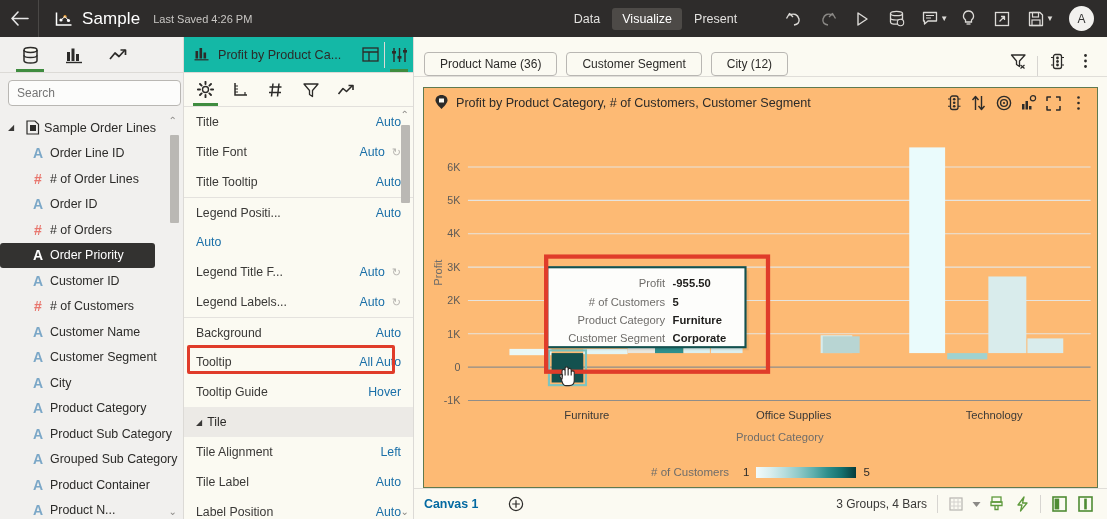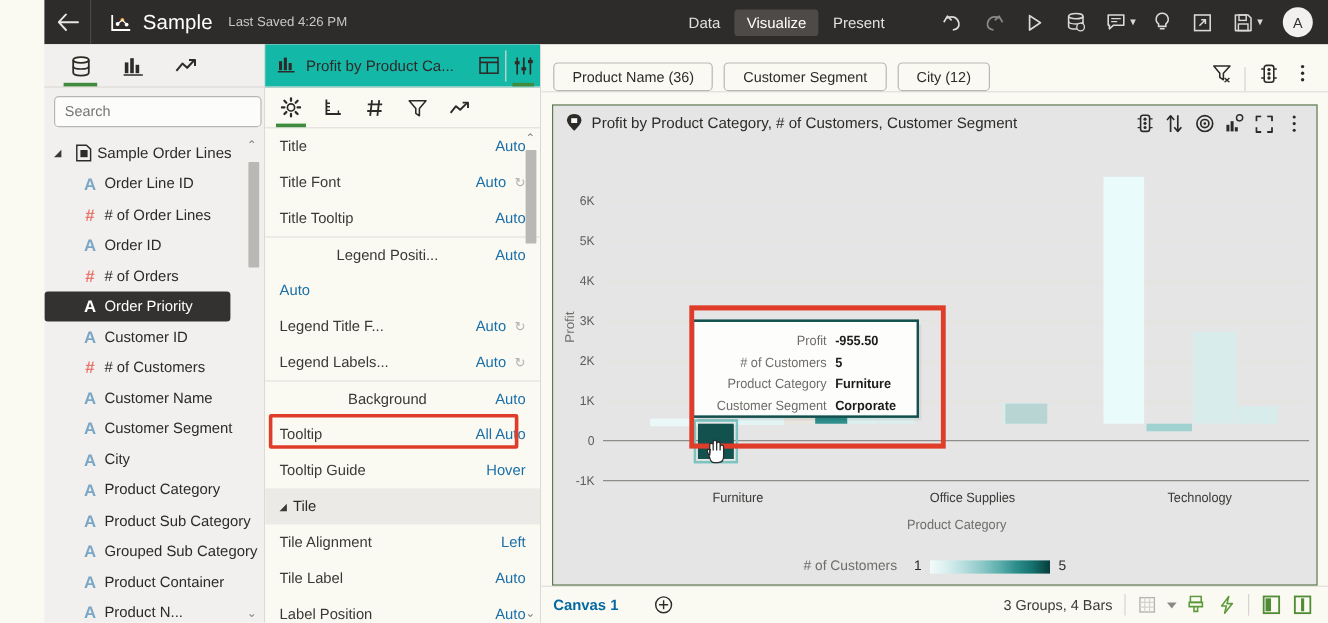--- a/index.html
+++ b/index.html
@@ -3,21 +3,21 @@
 <meta charset="utf-8">
 <style>
   * { box-sizing: border-box; margin:0; padding:0; }
   html,body { width:1107px; height:519px; overflow:hidden; }
   body {
     font-family: "Liberation Sans", sans-serif;
     font-size: 12px;
     background: #fbfaf2;
     color: #333;
   }
-  .app { width:1107px; height:519px; display:flex; flex-direction:column;padding-left:37px; }
+  .app { width:1107px; height:519px; display:flex; flex-direction:column; }
 
   
   .topbar {
     height:37px; background:#2e2c2b; color:#efefef;
     display:flex; align-items:center; flex:0 0 37px;
   }
   .tb-back { width:38px; display:flex; align-items:center; justify-content:center;
     font-size:17px; color:#e6e6e6; cursor:pointer; }
   .tb-sep { width:1px; height:37px; background:#4a4846; }
   .tb-logo { margin-left:16px; display:flex; align-items:center; }
@@ -87,21 +87,21 @@
   .stab { width:35px; height:33px; display:flex; align-items:center; justify-content:center;
     position:relative; cursor:pointer; color:#2c2b29; }
   .stab.active::after { content:""; position:absolute; bottom:0; left:5px; right:5px;
     height:3px; background:#3f8c3f; }
   .proplist { flex:1; overflow:hidden; position:relative; }
   .prow { height:30px; display:flex; align-items:center; padding:0 12px 0 12px;
     font-size:12.3px; color:#3a3937; cursor:pointer; }
   .prow .plabel { flex:1; white-space:nowrap; overflow:hidden; }
   .pval { color:#1a6fa8; font-size:12.3px; }
   .pref { margin-left:7px; color:#b5b3af; font-size:11px; }
-  .prow.topsep { border-top:1px solid #e4e2de;text-align:center; }
+  .prow.topsep { border-top:1px solid #e4e2de; }
   .prow.group { background:#eceae6; font-size:12.3px; color:#2c2b29; }
   .prow.group .tri { font-size:8px; margin-right:5px; color:#3a3937; }
   .redbox { position:absolute; border:3px solid #e03c2a; border-radius:2px;
     pointer-events:none; }
   .sscroll { position:absolute; right:3px; width:9px; background:#bab8b4; border-radius:1px;
     cursor:pointer; }
   .sarrow { position:absolute; right:4px; color:#8a8885; font-size:10px; }
 
   
   .main { flex:1; display:flex; flex-direction:column; background:#fbfaf2; min-width:0; }
@@ -109,21 +109,21 @@
     border-bottom:1px solid #e0ded9; }
   .chip { height:24px; border:1px solid #b9b7b3; border-radius:4px; padding:0 15px;
     display:flex; align-items:center; font-size:12px; color:#2c2b29;
     background:#fbfaf2; margin-right:9px; cursor:pointer; }
   .chipbar .spacer { flex:1; }
   .cb-ic { width:28px; height:30px; display:flex; align-items:center; justify-content:center;
     cursor:pointer; color:#2c2b29; }
   .cb-sep { width:1px; height:20px; background:#d7d5d1; margin:0 5px; }
 
   .canvas { flex:1; padding:10px 9px 0 9px; min-height:0; display:flex; }
-  .chartcard { flex:1; border:1px solid #5f7a4f; background:#e5e5e5; display:flex;
+  .chartcard { flex:1; border:1px solid #5f7a4f; background:#fdba74; display:flex;
     flex-direction:column; min-width:0; position:relative; }
   .chart-head { height:30px; display:flex; align-items:center; padding:0 6px 0 10px; }
   .chart-title { font-size:12.6px; color:#2c2b29; margin-left:7px; flex:1;
     white-space:nowrap; overflow:hidden; }
   .ch-ic { width:25px; height:26px; display:flex; align-items:center; justify-content:center;
     cursor:pointer; color:#2c2b29; }
   .plotwrap { flex:1; position:relative; min-height:0; }
   .legendrow { height:30px; display:flex; align-items:center; justify-content:center;
     font-size:11.5px; color:#6f6d6a; }
   .legend-label { margin-right:14px; }

